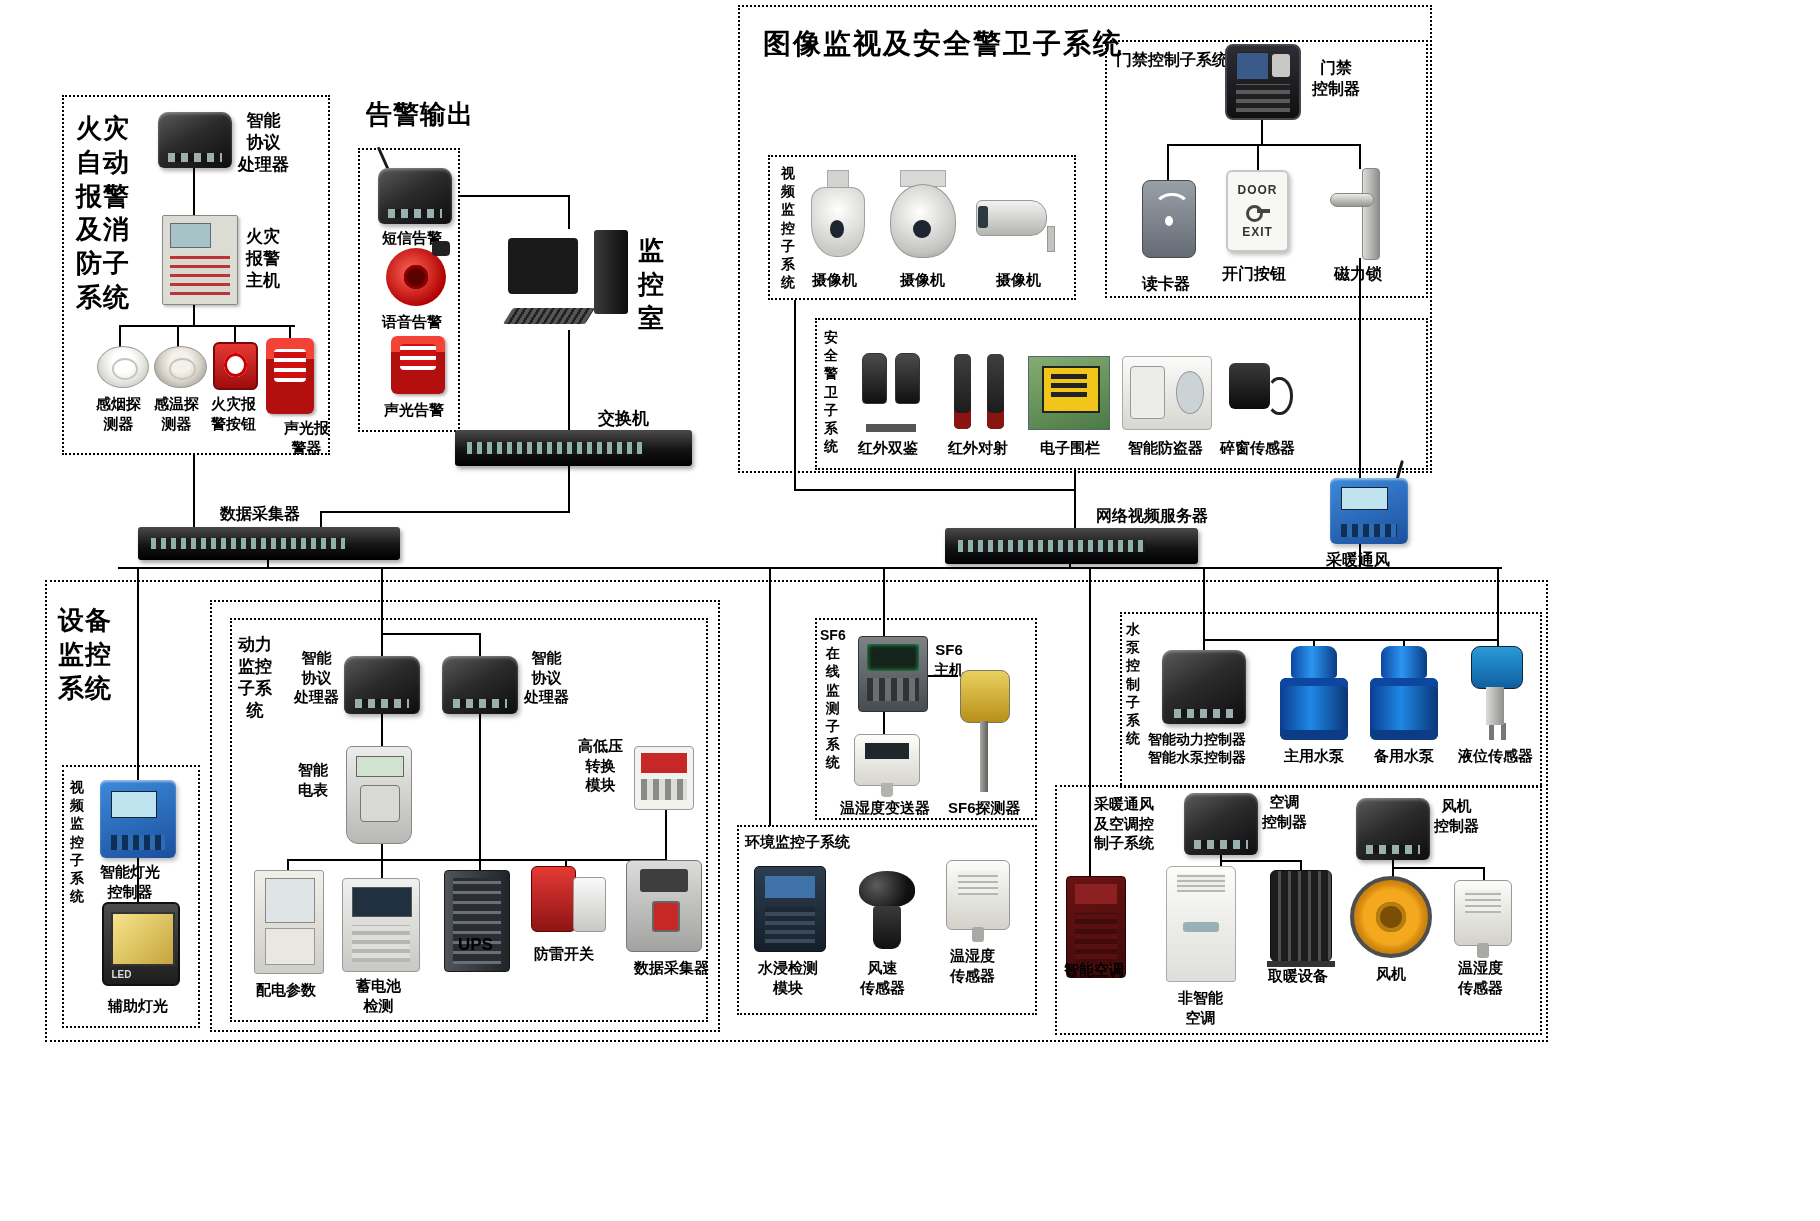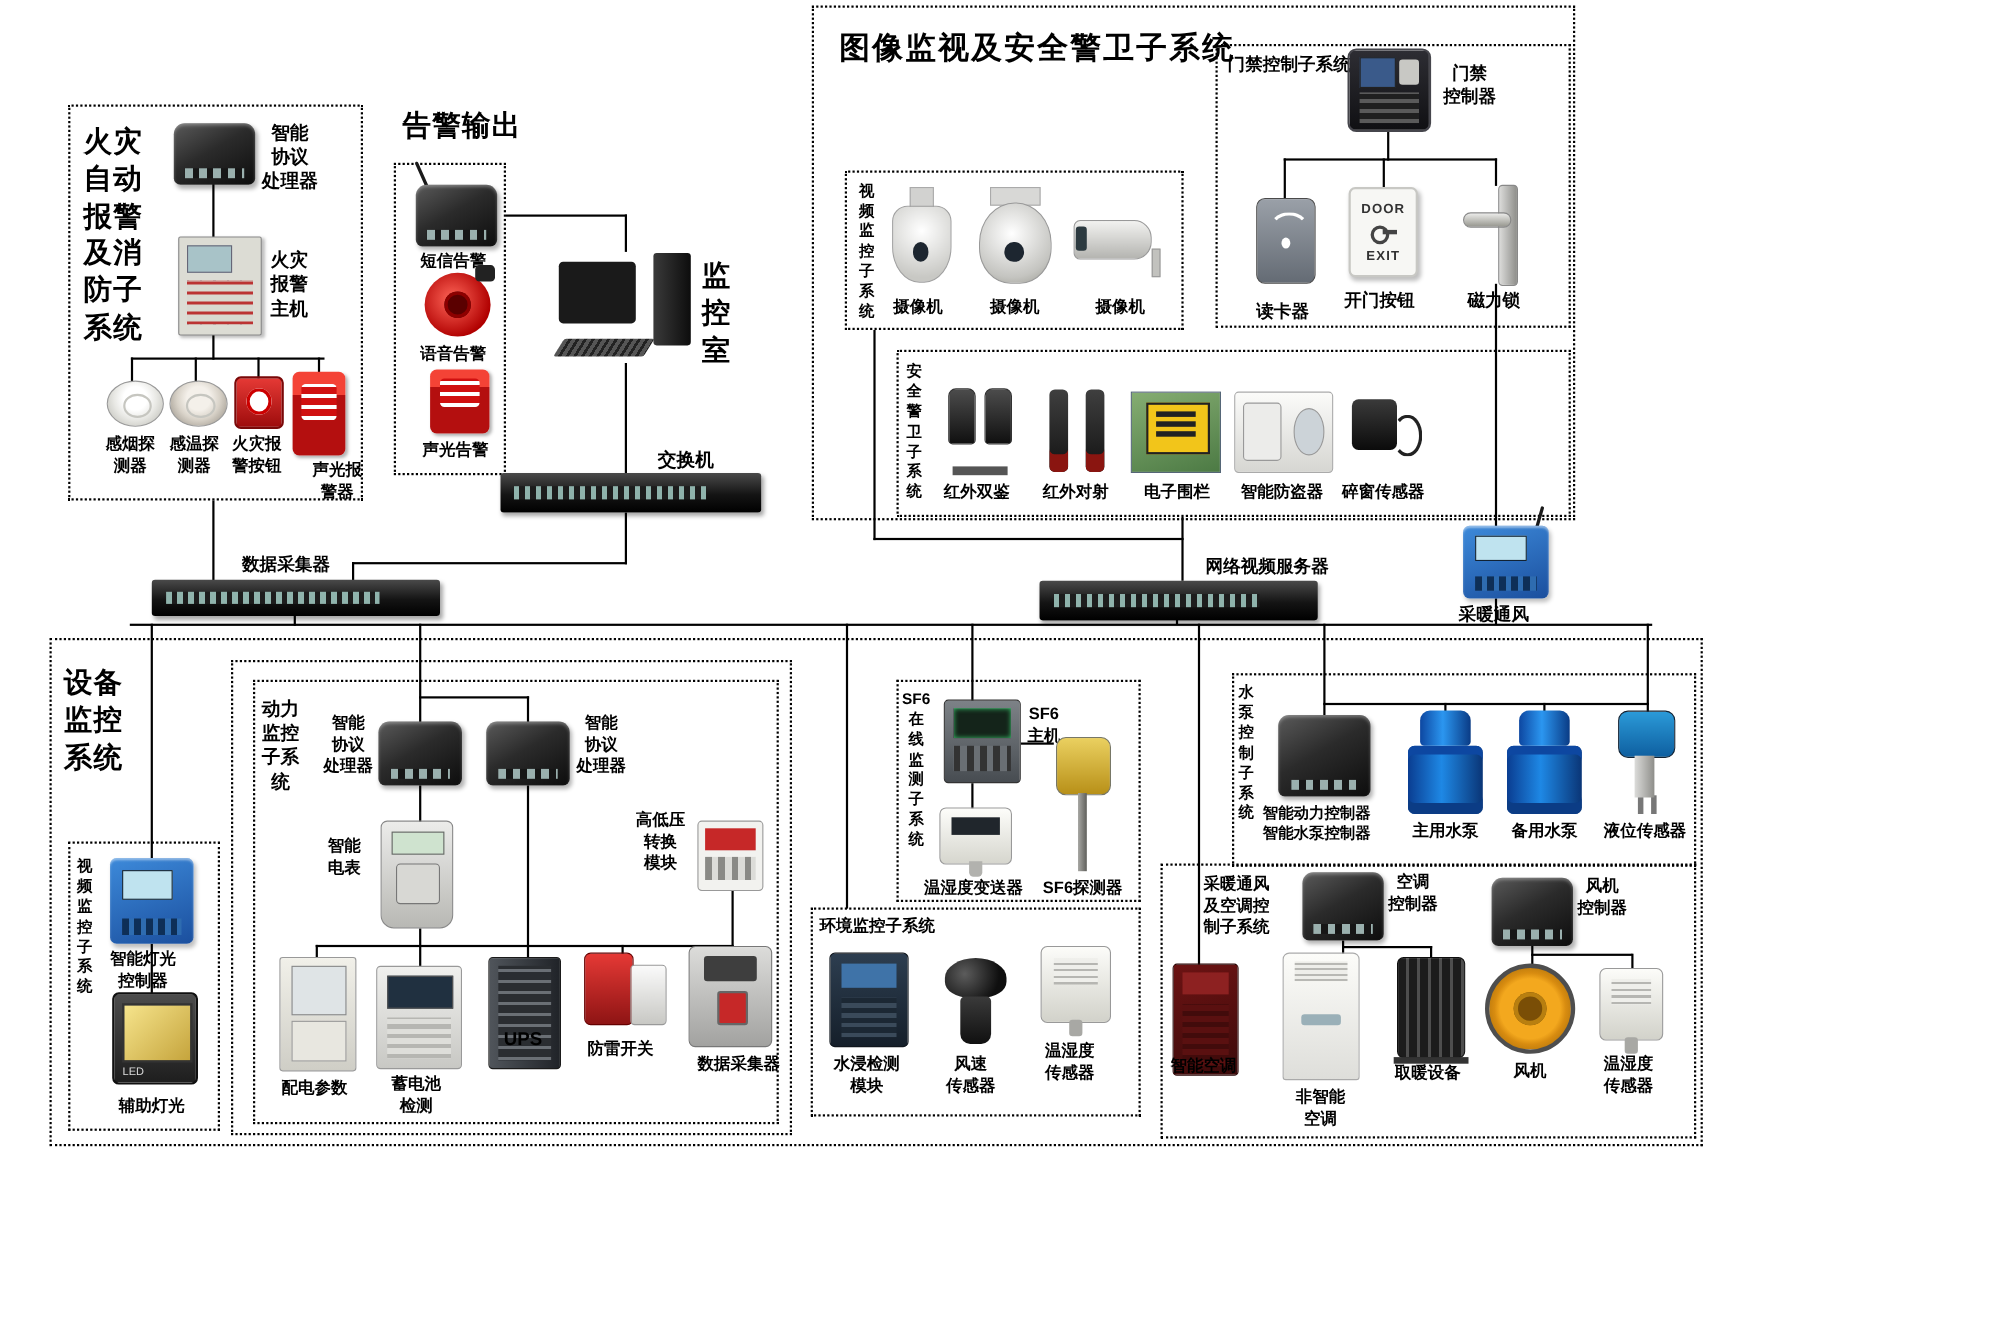--- a/index.html
+++ b/index.html
@@ -77,21 +77,21 @@
   .d-fence::before{content:"";position:absolute;left:16%;top:12%;width:68%;height:60%;background:#f2c51a;border:2px solid #222}
   .d-fence::after{content:"";position:absolute;left:28%;top:24%;width:44%;height:7%;background:#222;box-shadow:0 9px 0 #222,0 18px 0 #222}
   .d-burglar{background:linear-gradient(#fbfbf9,#d6d6d2);border:1px solid #aaa;border-radius:4px}
   .d-burglar::before{content:"";position:absolute;left:8%;top:12%;width:38%;height:72%;background:#ececea;border:1px solid #999;border-radius:4px}
   .d-burglar::after{content:"";position:absolute;right:8%;top:20%;width:30%;height:56%;background:#ccd3d8;border-radius:50%;border:1px solid #999}
   .d-glass::before{content:"";position:absolute;left:12%;top:10%;width:56%;height:62%;background:linear-gradient(#3a3a3a,#0b0b0b);border-radius:6px}
   .d-glass::after{content:"";position:absolute;right:2%;top:28%;width:28%;height:44%;border:3px solid #222;border-radius:50%;border-left-color:transparent}
   
   .d-flood{background:linear-gradient(#4c4c4c,#1e1e1e);border-radius:6px;border:2px solid #101010}
   .d-flood::before{content:"";position:absolute;left:9%;top:10%;width:82%;height:62%;background:linear-gradient(135deg,#f6e48c,#c5a43c);border:2px solid #333}
-  .led-txt{position:absolute;left:10%;bottom:4px;font-size:10px;font-weight:normal;color:#ddd}
+  .led-txt{position:absolute;left:10%;bottom:4px;font-size:10px;font-weight:bold;color:#ddd}
   
   .d-meter{background:linear-gradient(#ececea,#b8b8b4);border:1px solid #888;border-radius:6px 6px 12px 12px}
   .d-meter::before{content:"";position:absolute;left:14%;top:9%;width:72%;height:20%;background:#cfe3cf;border:1px solid #666}
   .d-meter::after{content:"";position:absolute;left:20%;top:40%;width:60%;height:36%;background:#d8d8d4;border:1px solid #777;border-radius:4px}
   .d-hv{background:#f2f2ef;border:1px solid #999;border-radius:4px}
   .d-hv::before{content:"";position:absolute;left:10%;top:10%;width:80%;height:32%;background:#c62828}
   .d-hv::after{content:"";position:absolute;left:10%;top:52%;width:80%;height:34%;background:repeating-linear-gradient(90deg,#8a8a86 0 6px,#dcdcd8 6px 12px)}
   .d-cab{background:linear-gradient(#f1f0e9,#cfcec6);border:1px solid #999;border-radius:3px}
   .d-cab::before{content:"";position:absolute;left:14%;top:7%;width:72%;height:42%;background:#dfe4e6;border:1px solid #888}
   .d-cab::after{content:"";position:absolute;left:14%;top:56%;width:72%;height:34%;border:1px solid #999;background:#e8e7e0}

